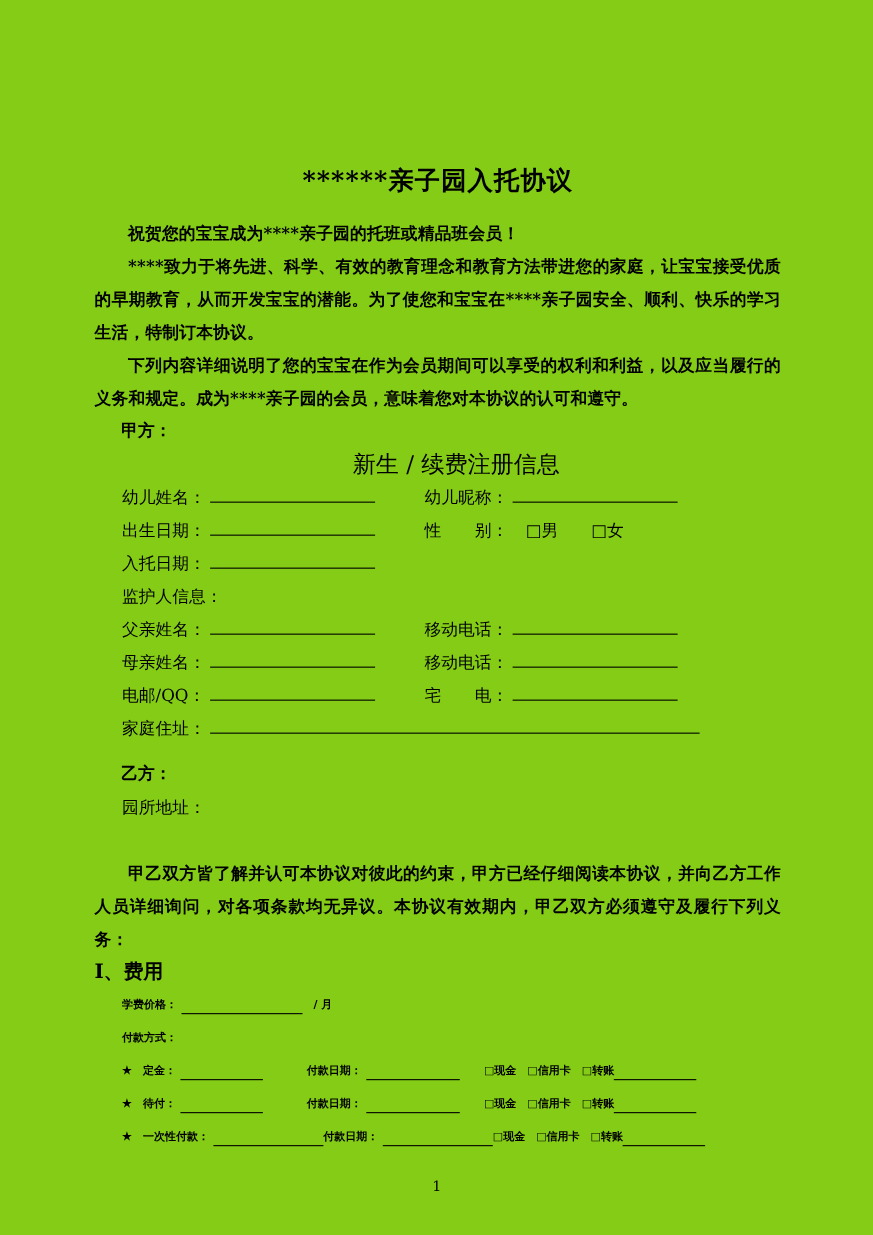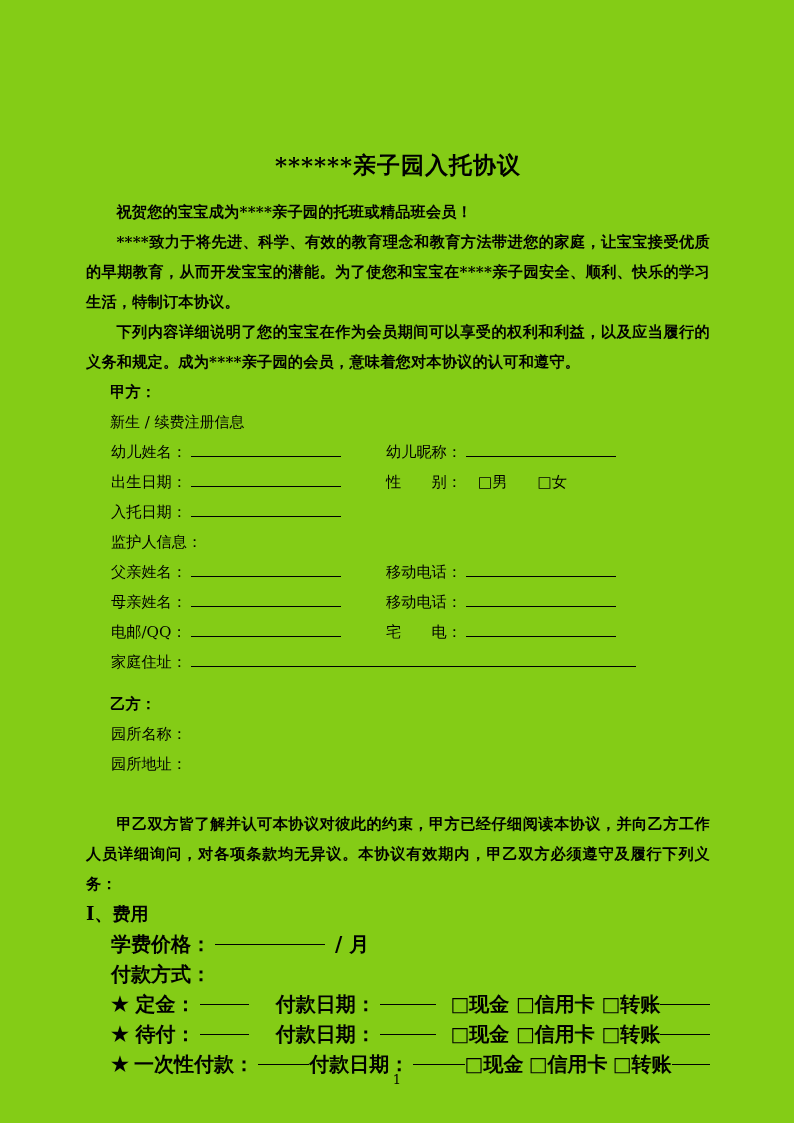--- a/index.html
+++ b/index.html
@@ -53,25 +53,26 @@
   
   .sec-head {
     font-size: 15.2px;
     font-weight: bold;
     line-height: 30px;
     text-indent: 1.6em;
     margin: 0;
     font-family: Liberation Serif, serif;
   }
   .sub-note {
-    font-size: 15px;
+    font-size: 21px;
     font-weight: normal;
     line-height: 30px;
     text-indent: 1.6em;
     margin: 0;
+    text-align: center;
   }
 
   
   .frow {
     position: relative;
     height: 30px;
     line-height: 30px;
     font-size: 15.2px;
     margin: 0;
   }
@@ -100,28 +101,28 @@
   .fline.w75  { width: 75px; }
   .fline.w85  { width: 85px; }
   .fline.w100 { width: 100px; }
   .fline.w110 { width: 110px; }
   .fline.w445 { width: 445px; }
 
   .boxopt { white-space: pre; }
 
   
   .feerow {
-    font-size: 20px;
+    font-size: 10px;
     font-weight: bold;
     line-height: 30px;
     height: 30px;
     white-space: nowrap;
     padding-left: 25px;
     display: flex;
-    align-items: flex-start;
+    align-items: center;
   }
   .feerow .gap-s { display: inline-block; width: 10px; }
   .feerow .gap-m { display: inline-block; width: 22px; }
   .feerow .gap-l { display: inline-block; width: 40px; }
 
   .spacer-12 { height: 12px; }
   .spacer-30 { height: 30px; }
 
   
   .page-number {
@@ -226,25 +227,20 @@
         <span class="fline w445"></span>
       </div>
     </div>
 
     <div class="spacer-12"></div>
 
     <div class="sec-head">乙方：</div>
 
     <div class="frow">
       <div class="fcell left">
-        <span class="flabel">园所名称：</span>
-      </div>
-    </div>
-    <div class="frow">
-      <div class="fcell left">
         <span class="flabel">园所地址：</span>
       </div>
     </div>
 
     <div class="spacer-30"></div>
 
     <p class="para">甲乙双方皆了解并认可本协议对彼此的约束，甲方已经仔细阅读本协议，并向乙方工作人员详细询问，对各项条款均无异议。本协议有效期内，甲乙双方必须遵守及履行下列义务：</p>
 
     <div style="font-size:18px;font-weight:bold;line-height:30px;">I、费用</div>
 

